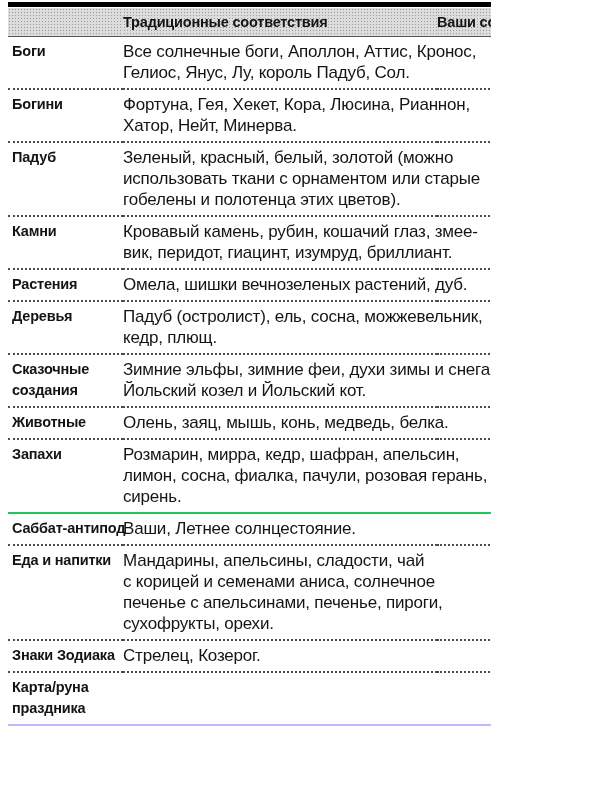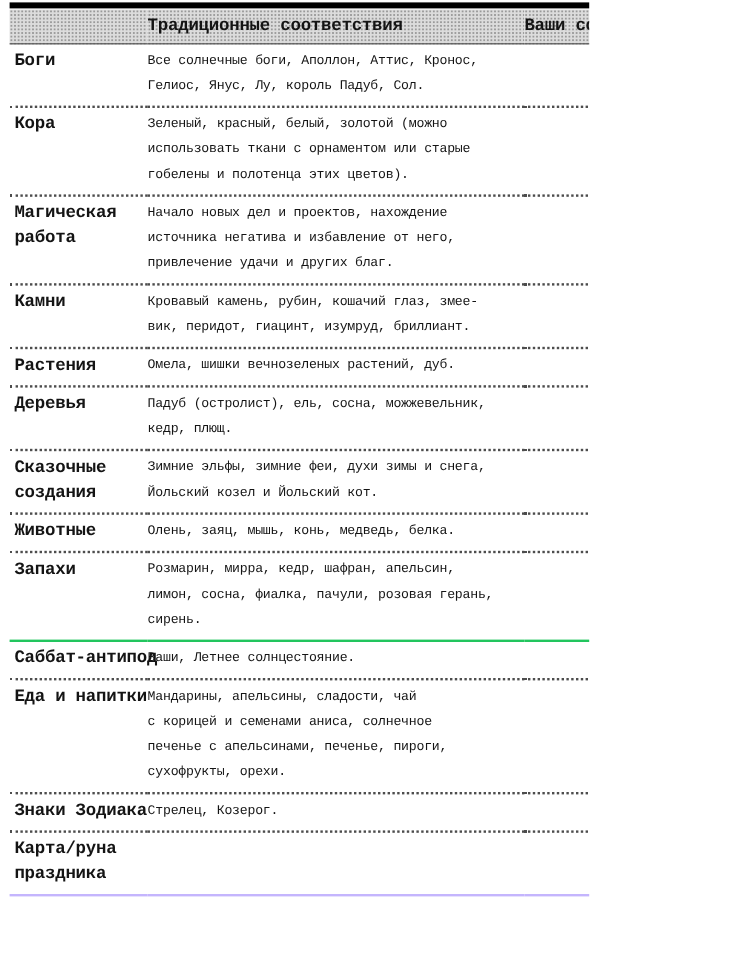--- a/index.html
+++ b/index.html
@@ -3,21 +3,21 @@
 <meta charset="utf-8">
 <style>
   html, body { margin: 0; padding: 0; background: #ffffff; }
   .page {
     position: relative;
     width: 491px;
     height: 811px;
     box-sizing: border-box;
     padding: 2px 16px 0 8px;
     background: #ffffff;
-    font-family: Liberation Mono, monospace;
+    font-family: Liberation Sans, sans-serif;
     color: #141414;
     overflow: hidden;
   }
   .topbar {
     width: 601px;
     height: 5px;
     background: #000000;
     margin-bottom: 1px;
   }
   table.corr {
@@ -54,21 +54,21 @@
     line-height: 21px;
     text-align: left;
     vertical-align: top;
     padding: 4px 0 5px 4px;
     white-space: pre;
     letter-spacing: -0.2px;
     margin-top: 12px;
   }
   tbody td {
     font-weight: normal;
-    font-size: 11px;
+    font-size: 17px;
     line-height: 21px;
     vertical-align: top;
     padding: 4px 0 5px 0;
     white-space: pre;
     letter-spacing: -0.2px;
   }
 </style>
 </head>
 <body>
 
@@ -89,32 +89,30 @@
       </tr>
     </thead>
     <tbody>
       <tr>
         <th>Боги</th>
         <td>Все солнечные боги, Аполлон, Аттис, Кронос,
 Гелиос, Янус, Лу, король Падуб, Сол.</td>
         <td></td>
       </tr>
       <tr>
-        <th>Кора</th>
+        <th>Богини</th>
+        <td>Фортуна, Гея, Хекет, Кора, Люсина, Рианнон,
+Хатор, Нейт, Минерва.</td>
+        <td></td>
+      </tr>
+      <tr>
+        <th>Падуб</th>
         <td>Зеленый, красный, белый, золотой (можно
 использовать ткани с орнаментом или старые
 гобелены и полотенца этих цветов).</td>
-        <td></td>
-      </tr>
-      <tr>
-        <th>Магическая
-работа</th>
-        <td>Начало новых дел и проектов, нахождение
-источника негатива и избавление от него,
-привлечение удачи и других благ.</td>
         <td></td>
       </tr>
       <tr>
         <th>Камни</th>
         <td>Кровавый камень, рубин, кошачий глаз, змее-
 вик, перидот, гиацинт, изумруд, бриллиант.</td>
         <td></td>
       </tr>
       <tr>
         <th>Растения</th>

